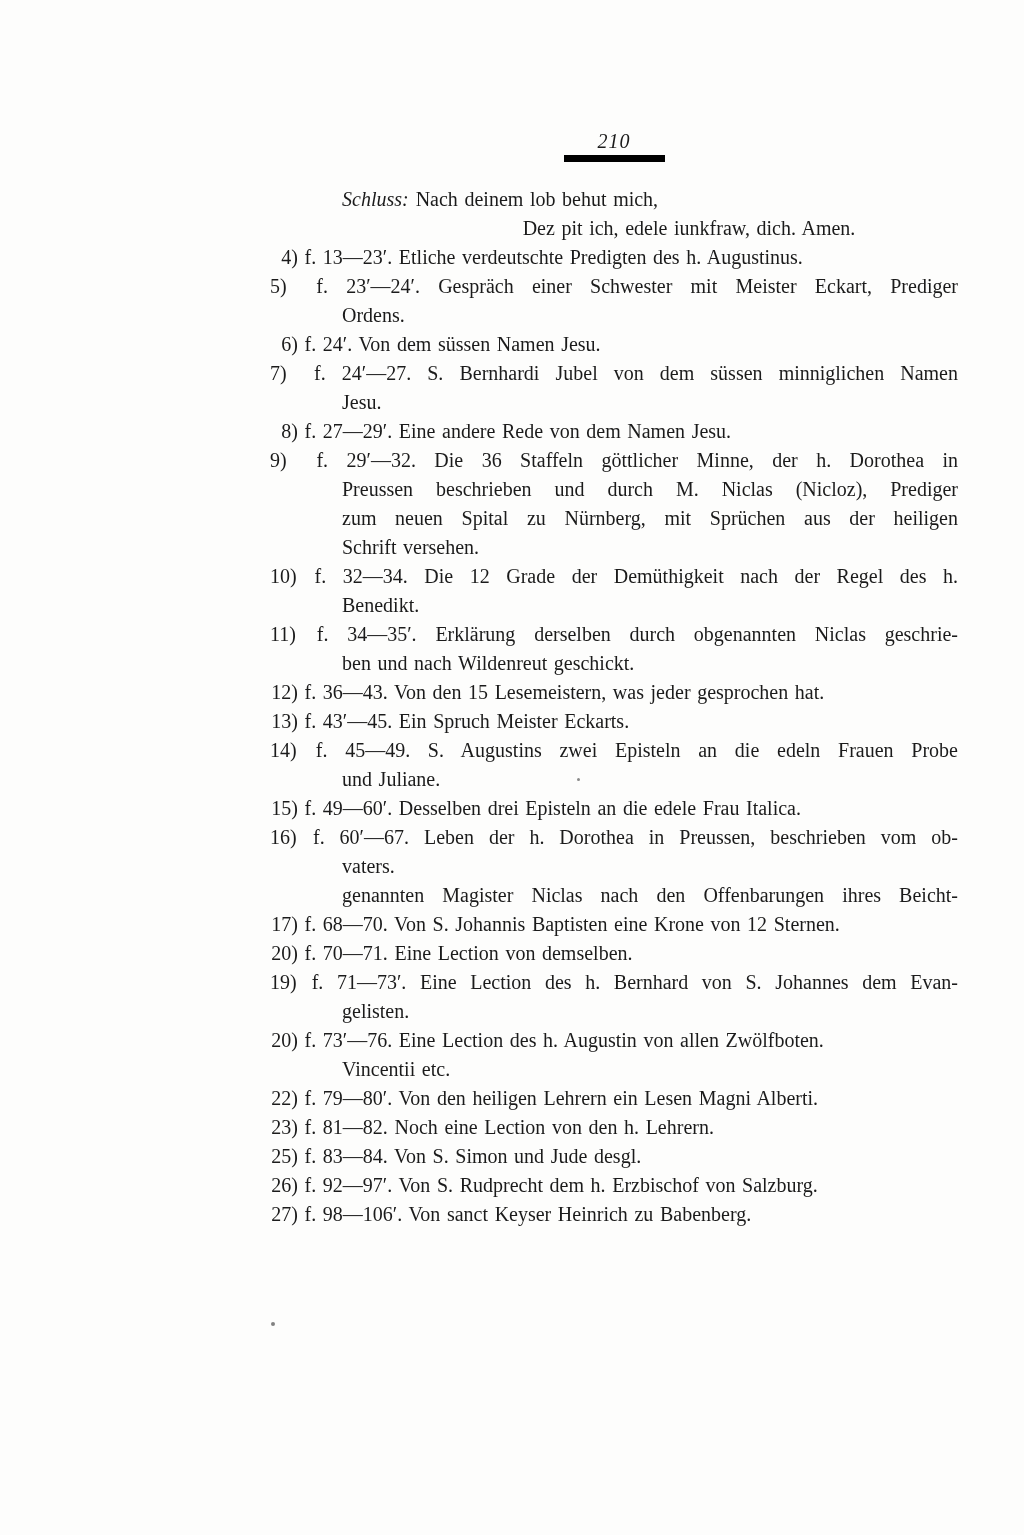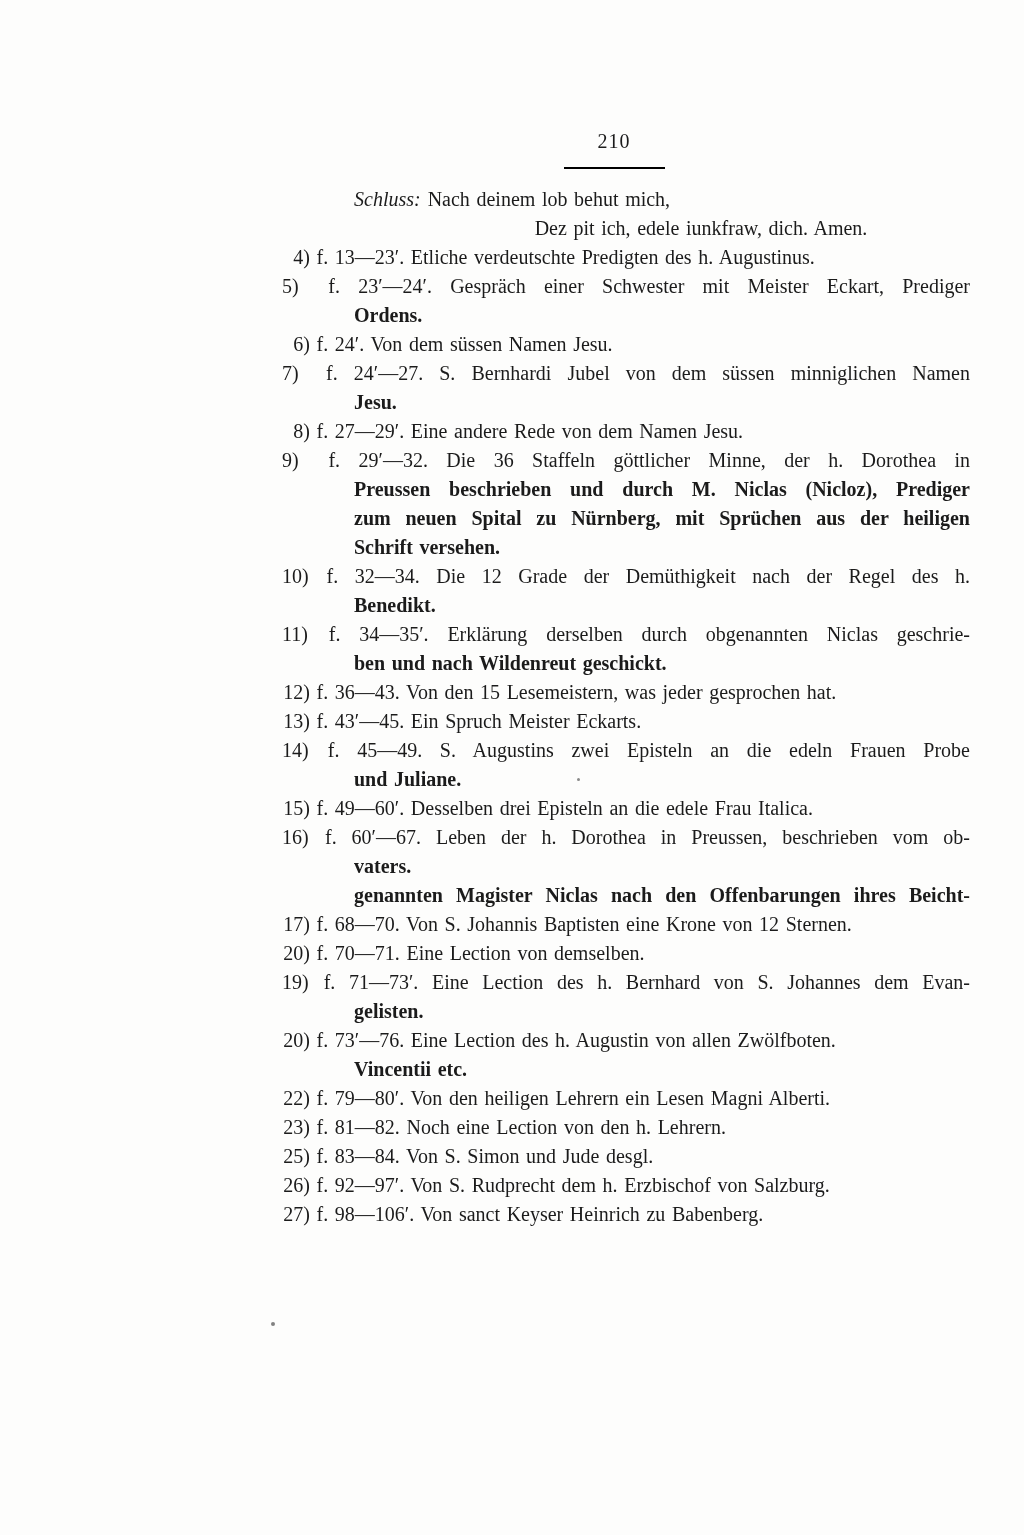--- a/index.html
+++ b/index.html
@@ -19,51 +19,51 @@
   }
   .pagehead {
     position: absolute;
     left: 270px;
     top: 130px;
     width: 688px;
     text-align: center;
   }
   .pagenum {
     display: inline-block;
-    padding: 0 34px 14px 34px;
-    border-bottom: 2px solid #000000;
+    padding: 0 34px 2px 34px;
+    border-bottom: 7px solid #000000;
     letter-spacing: 1px;
+    font-style: italic;
   }
   .textblock {
     position: absolute;
     left: 270px;
     top: 185px;
     width: 688px;
     word-spacing: 0.08em;
-    margin-left: 12px;
   }
   .line {
     height: 29px;
     line-height: 29px;
     white-space: normal;
   }
   .poem1 { padding-left: 72px; }
   .poem2 { padding-left: 150px; text-align: center; }
   .schluss {
     font-style: italic;
     margin-right: 7px;
   }
   .entry { margin: 0; }
   .entry .num {
     display: inline-block;
     width: 28px;
     text-align: right;
     text-indent: 0;
   }
-  .entry .cont { padding-left: 72px; font-weight: bold; }
+  .entry .cont { padding-left: 72px; }
   .entry .just {
     text-align: justify;
     text-align-last: justify;
     text-justify: inter-word;
   }
   .speck {
     position: absolute;
     background: #6b6b6b;
     border-radius: 50%;
   }

